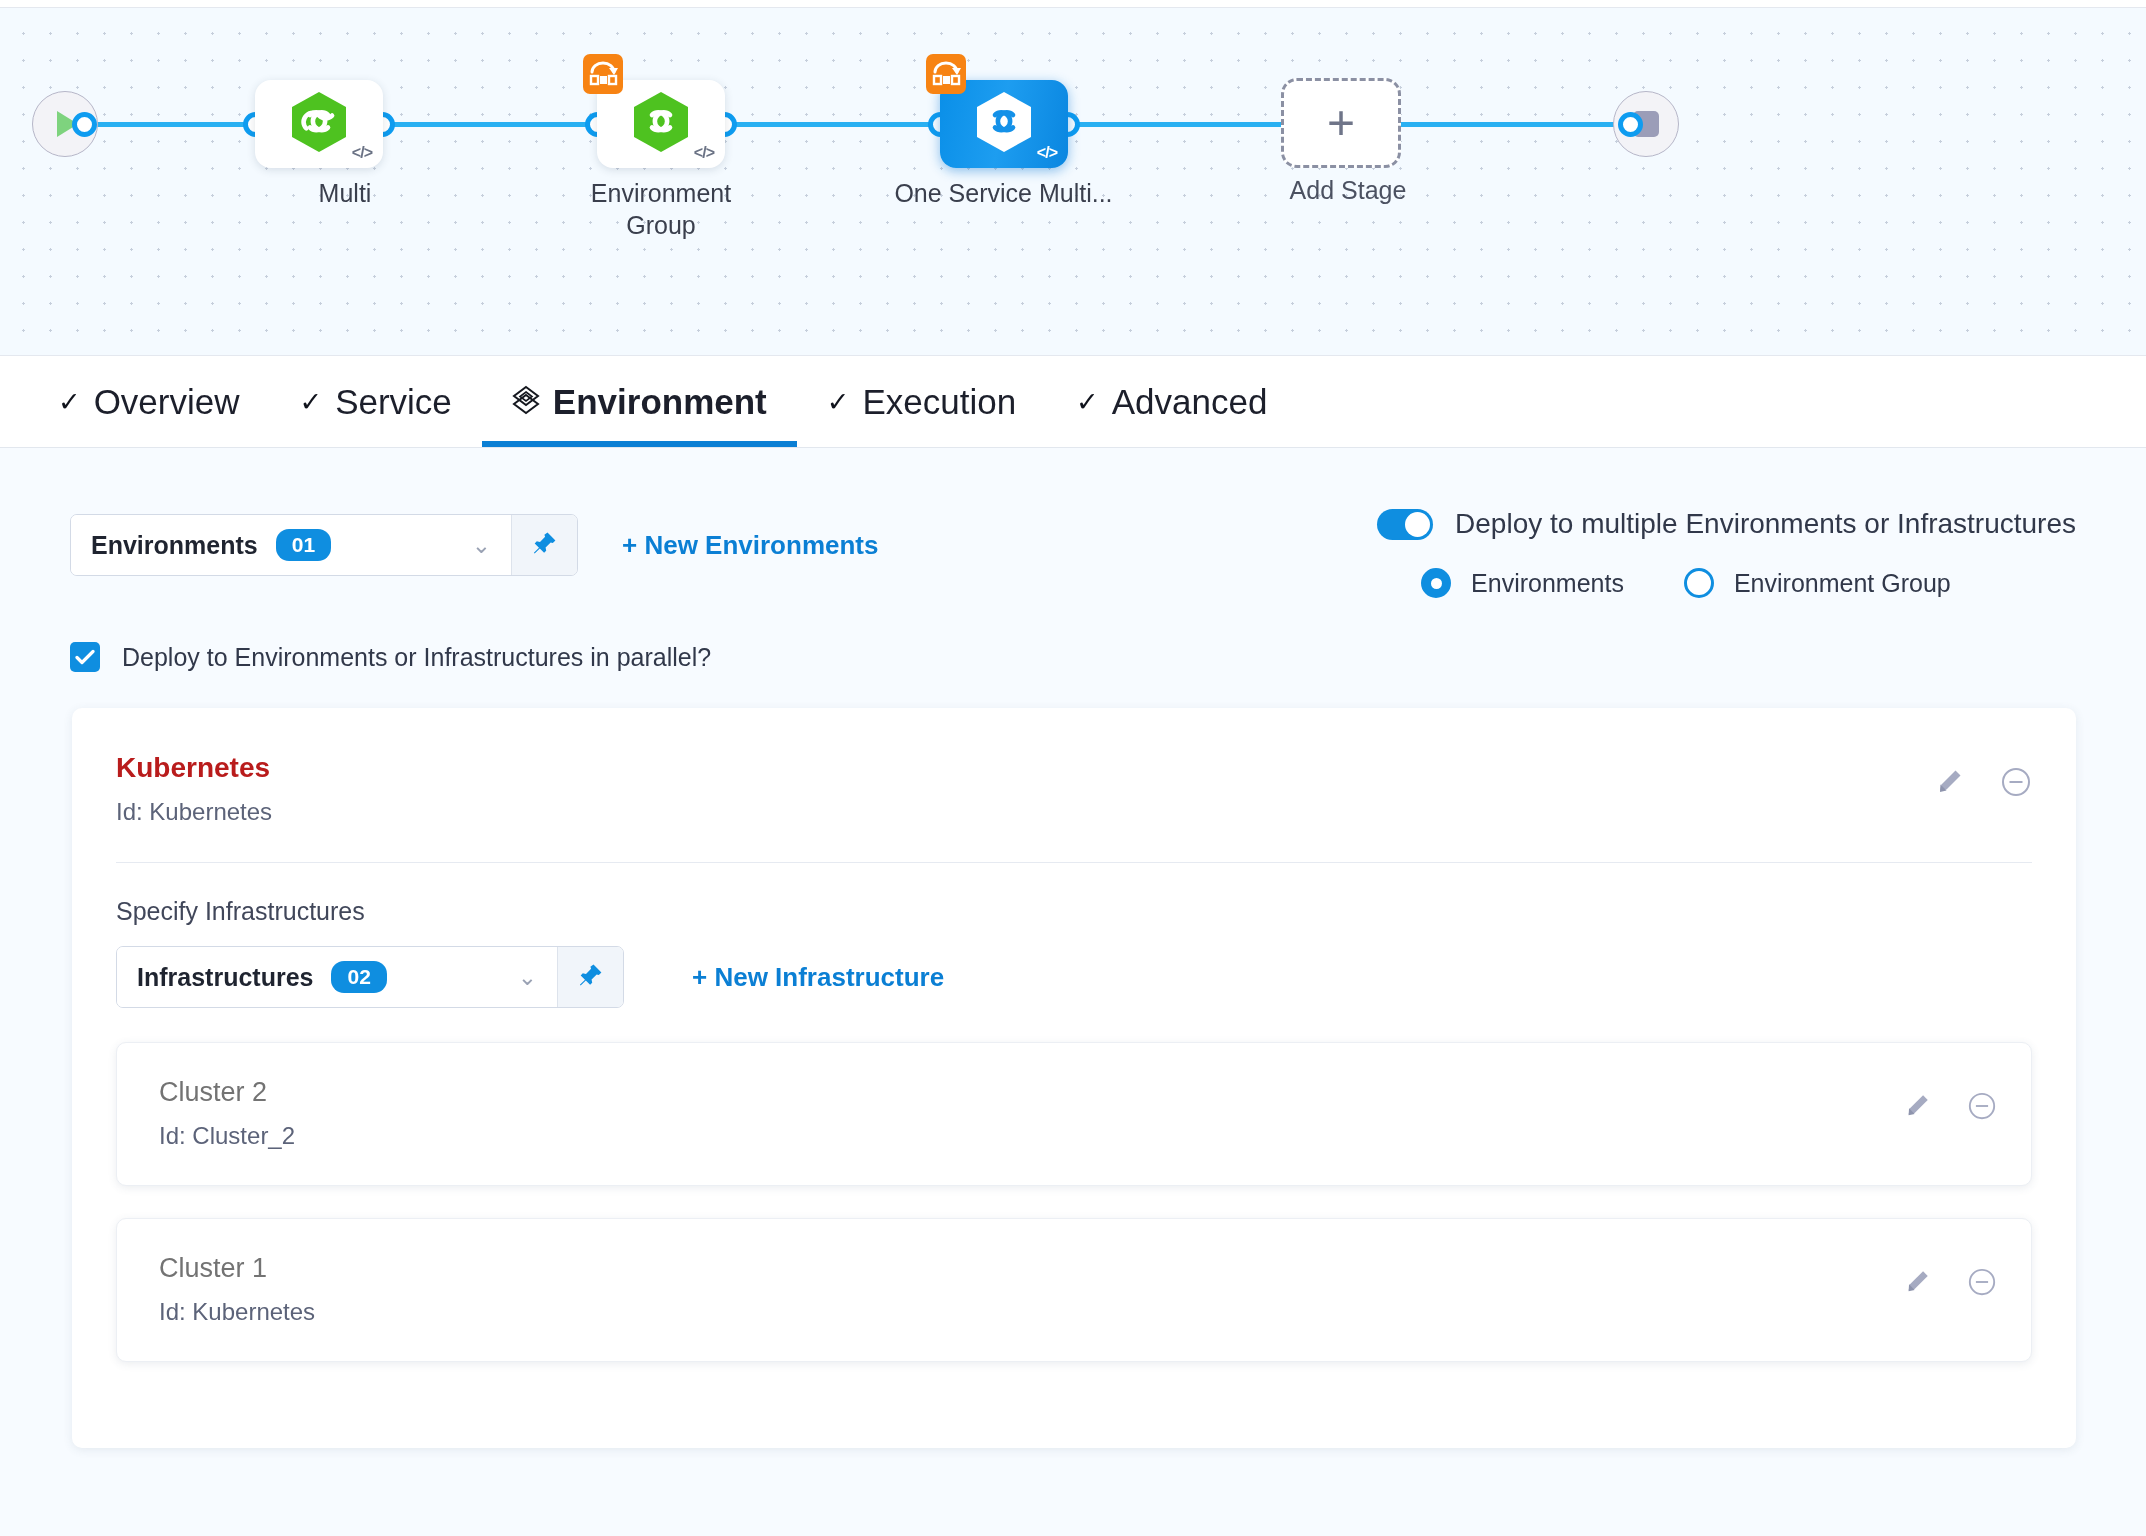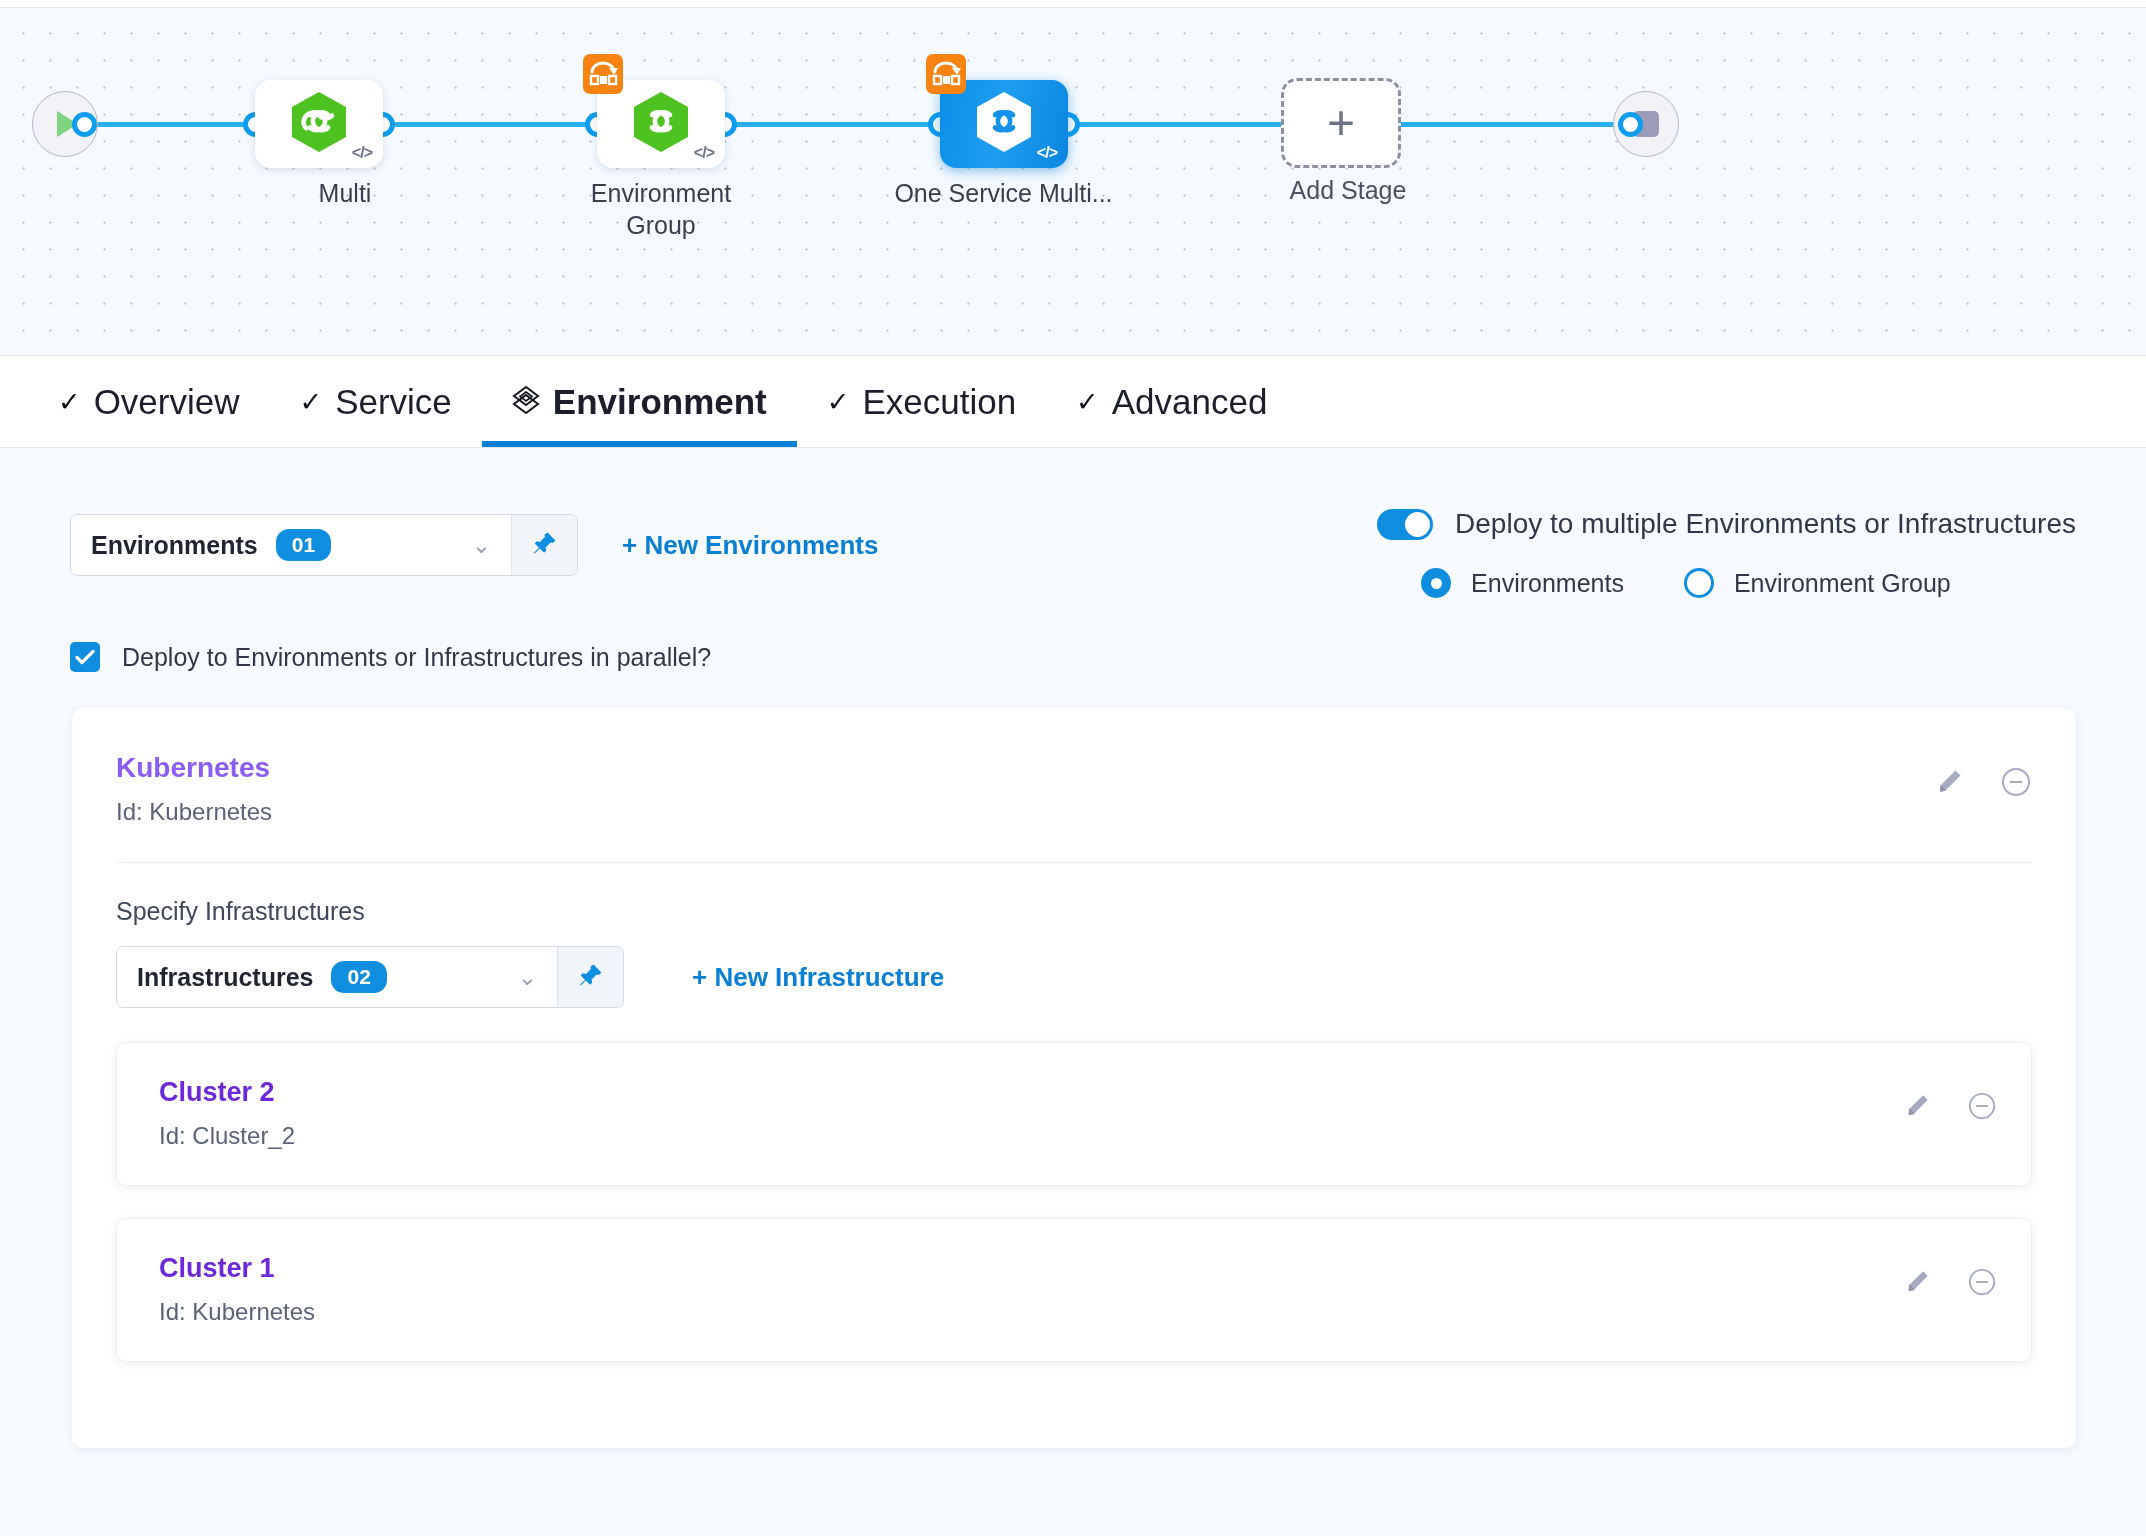--- a/index.html
+++ b/index.html
@@ -171,34 +171,34 @@
   .check-lbl { font-size: 25px; color: #31384a; }
 
   
   .main-card {
     margin: 36px 70px 0 72px; background: #ffffff;
     border-radius: 10px; box-shadow: 0 2px 10px rgba(60,80,110,.10);
     padding: 44px 44px 0 44px; height: 740px;
   }
 
   .env-head { display: flex; align-items: flex-start; }
-  .env-title { font-size: 28px; color: #8b5cf6; font-weight: 700; }
+  .env-title { font-size: 28px; color: #b91c1c; font-weight: 700; }
   .env-id { font-size: 24px; color: #5c6379; margin-top: 14px; }
   .actions { margin-left: auto; display: flex; align-items: center; gap: 36px; padding-top: 14px; }
   .hr { height: 1px; background: #e6eaf1; margin: 36px 0 0 0; }
 
   .infra-block { padding-top: 34px; }
   .infra-cards { margin-top: 34px; }
   .infra-card {
     background: #ffffff; border: 1px solid #eceff4; border-radius: 10px;
     box-shadow: 0 2px 8px rgba(60,80,110,.10);
     padding: 34px 34px 34px 42px; display: flex; align-items: flex-start;
     height: 144px; margin-bottom: 32px;
   }
-  .infra-name { font-size: 27px; color: #6d28d9; font-weight: 700; }
+  .infra-name { font-size: 27px; color: #737373; font-weight: 400; }
   .infra-id { font-size: 24px; color: #5c6379; margin-top: 14px; }
 
   .icon-btn { cursor: pointer; display: flex; align-items: center; justify-content: center; }
 </style>
 </head>
 <body>
 
 <div class="top-strip"></div>
 
 <div class="canvas">

